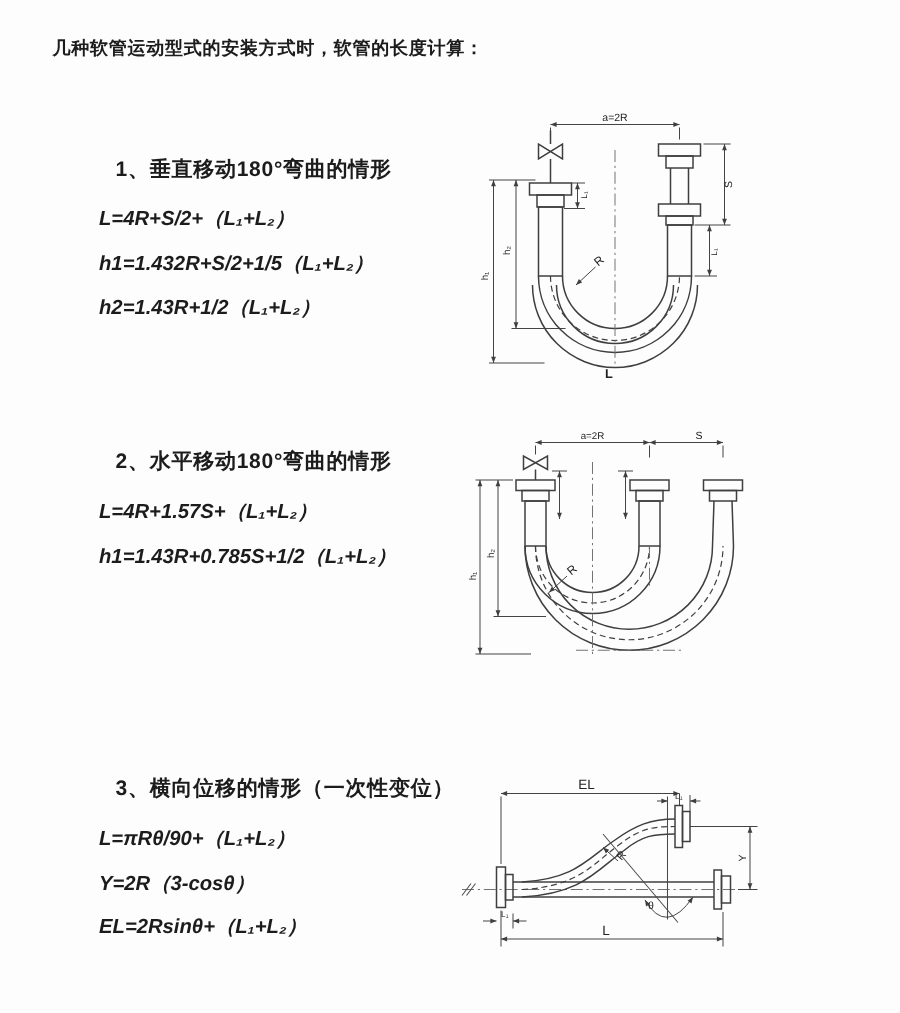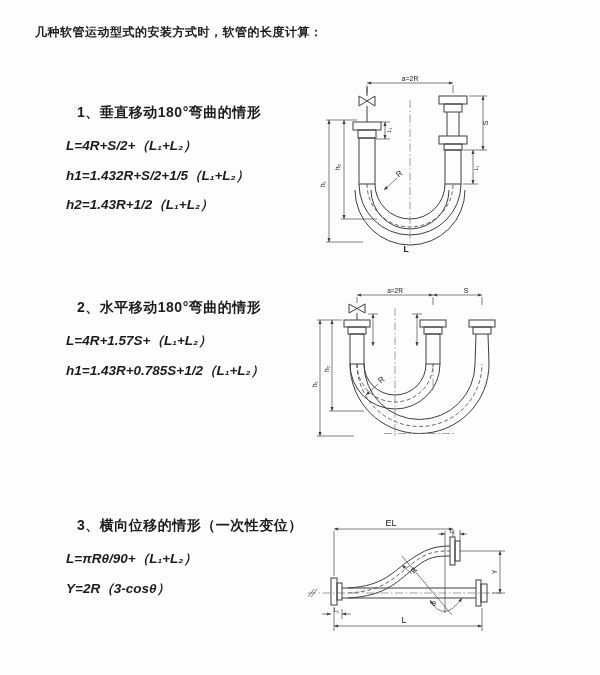--- a/index.html
+++ b/index.html
@@ -39,20 +39,21 @@
 <div class="section" id="sec2">
   <div class="sec-heading">2、水平移动180°弯曲的情形</div>
   <div class="formula">L=4R+1.57S+（L₁+L₂）</div>
   <div class="formula">h1=1.43R+0.785S+1/2（L₁+L₂）</div>
 </div>
 
 <div class="section" id="sec3">
   <div class="sec-heading">3、横向位移的情形（一次性变位）</div>
   <div class="formula">L=πRθ/90+（L₁+L₂）</div>
   <div class="formula">Y=2R（3-cosθ）</div>
+  <div class="formula">EL=2Rsinθ+（L₁+L₂）</div>
 </div>
 
 <div class="diagram" id="dia1">
 <svg width="277" height="182" viewBox="0 0 277 182">
   <defs>
     <pattern id="b1" width="4" height="4" patternUnits="userSpaceOnUse">
       <path d="M0,0L4,4M4,0L0,4" stroke="#8a8a8a" stroke-width="0.5"></path>
     </pattern>
     <marker id="m1" viewBox="0 0 10 10" refX="9" refY="5" markerWidth="9" markerHeight="7" orient="auto-start-reverse">
       <path d="M0,1.5 L9,5 L0,8.5 z" fill="#3f3f3f"></path>

